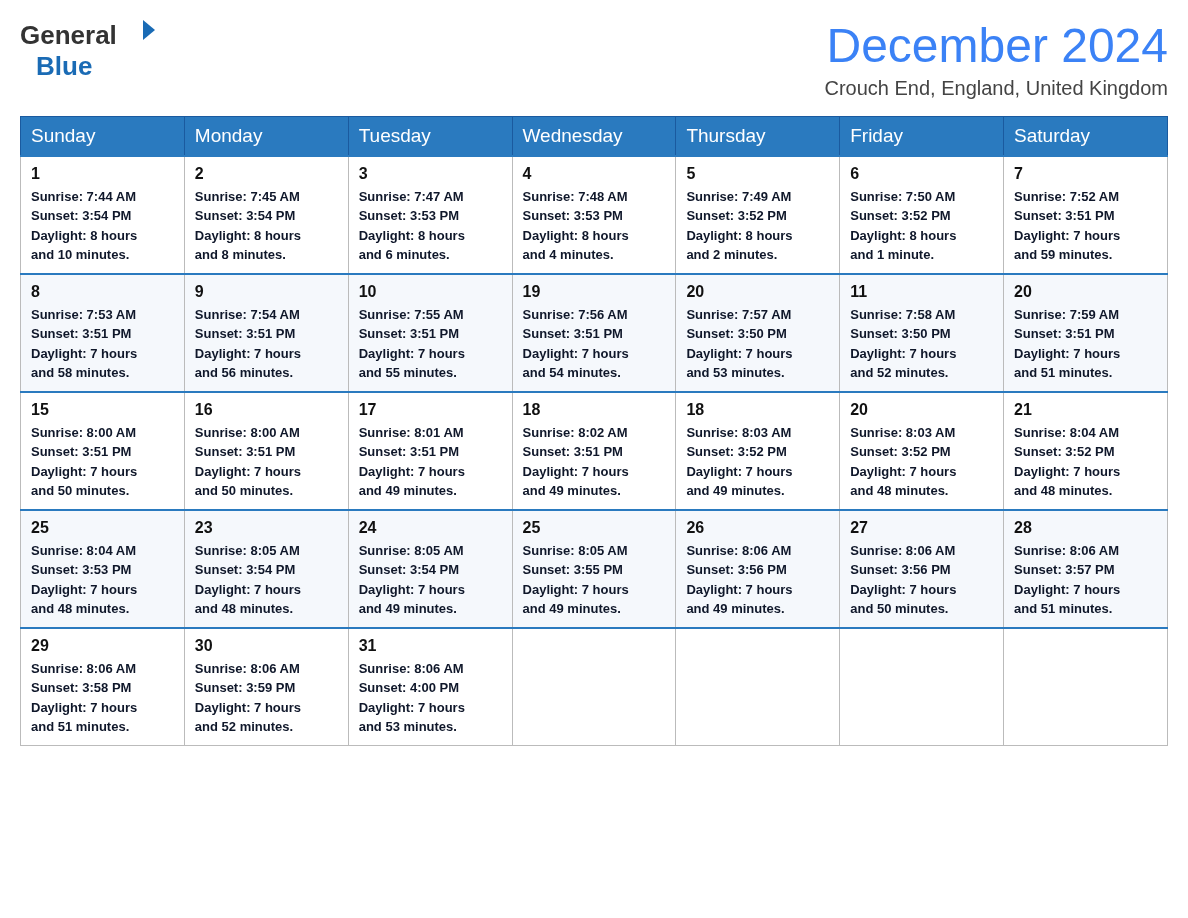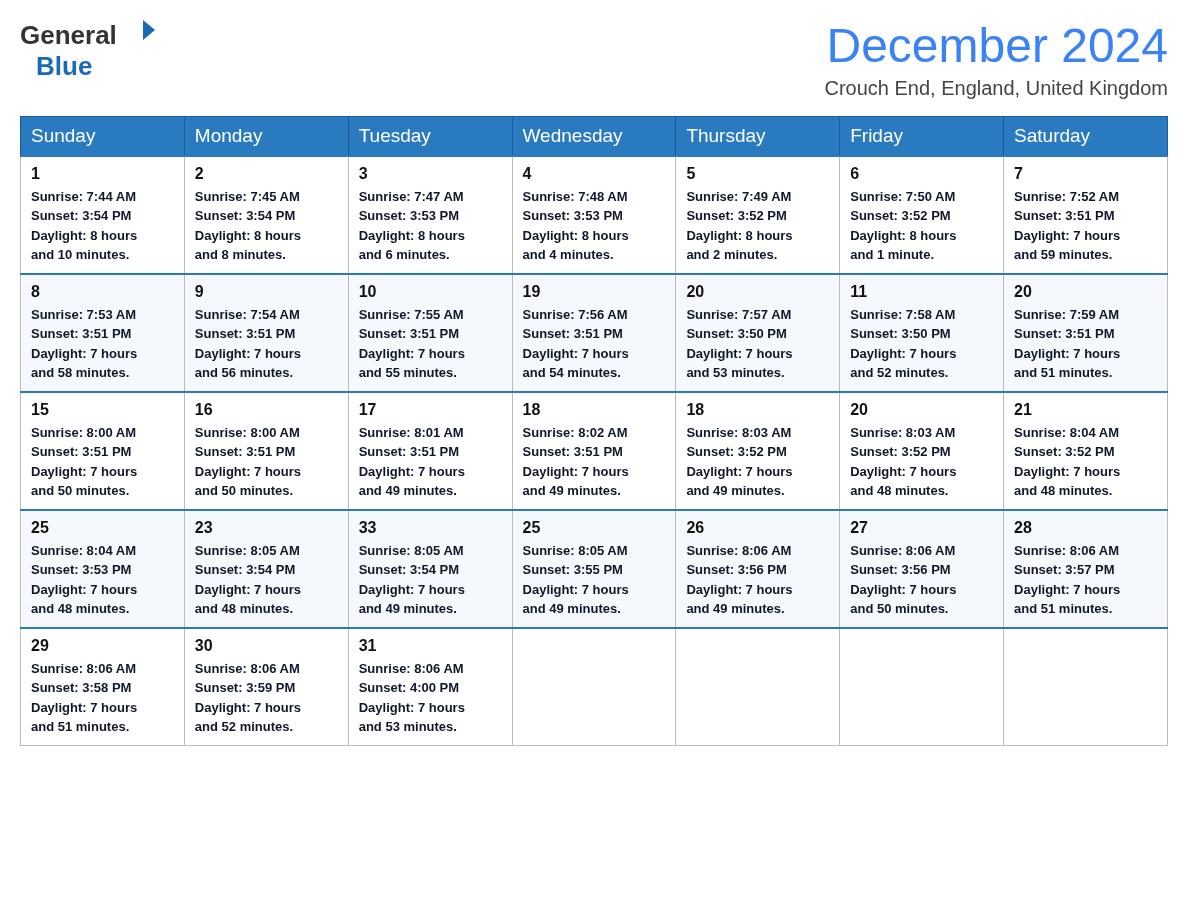--- a/index.html
+++ b/index.html
@@ -240,21 +240,21 @@
       <tr class="week-row">
         <td>
           <div class="day-number">25</div>
           <div class="day-info">Sunrise: 8:04 AM<br>Sunset: 3:53 PM<br>Daylight: 7 hours<br>and 48 minutes.</div>
         </td>
         <td>
           <div class="day-number">23</div>
           <div class="day-info">Sunrise: 8:05 AM<br>Sunset: 3:54 PM<br>Daylight: 7 hours<br>and 48 minutes.</div>
         </td>
         <td>
-          <div class="day-number">33</div>
+          <div class="day-number">24</div>
           <div class="day-info">Sunrise: 8:05 AM<br>Sunset: 3:54 PM<br>Daylight: 7 hours<br>and 49 minutes.</div>
         </td>
         <td>
           <div class="day-number">25</div>
           <div class="day-info">Sunrise: 8:05 AM<br>Sunset: 3:55 PM<br>Daylight: 7 hours<br>and 49 minutes.</div>
         </td>
         <td>
           <div class="day-number">26</div>
           <div class="day-info">Sunrise: 8:06 AM<br>Sunset: 3:56 PM<br>Daylight: 7 hours<br>and 49 minutes.</div>
         </td>

